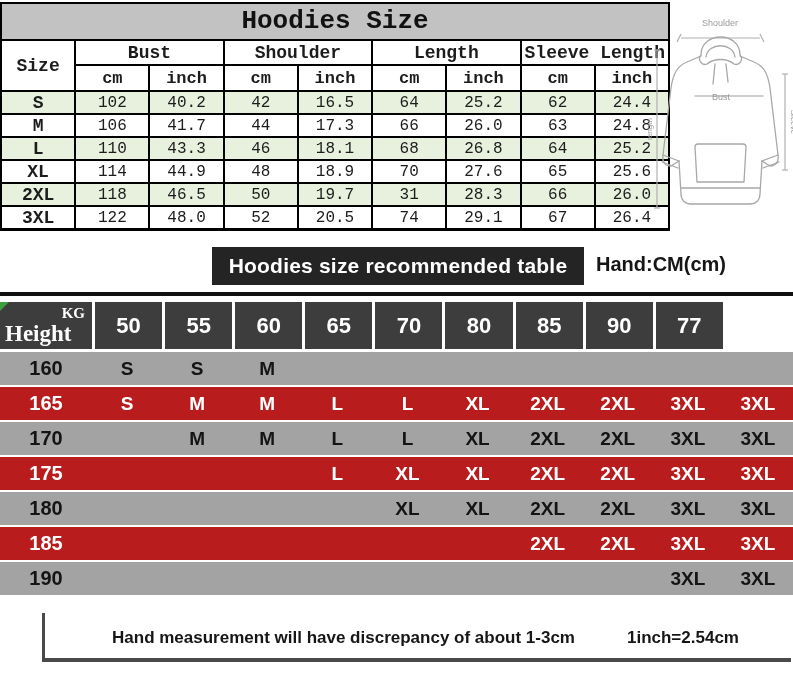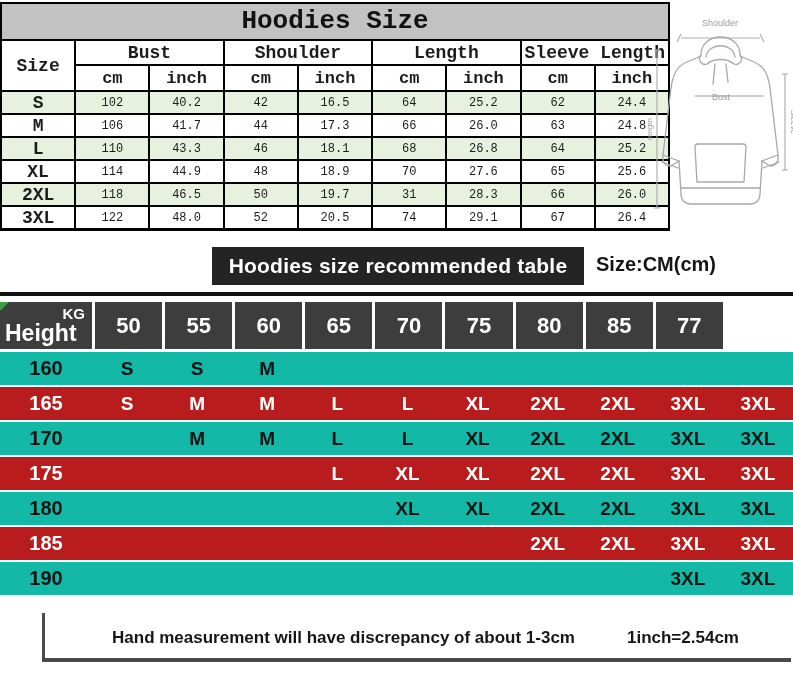--- a/index.html
+++ b/index.html
@@ -11,21 +11,21 @@
                 font-family:"Liberation Mono",monospace;}
   .size-title{height:35px;line-height:35px;text-align:center;background:#c2c2c2;
               border:2px solid #000;border-bottom:none;font-size:26px;font-weight:700;color:#111;}
   table.size-table{border-collapse:collapse;width:100%;table-layout:fixed;}
   table.size-table th,table.size-table td{border:2px solid #000;text-align:center;
               padding:0;color:#1c1c1c;overflow:hidden;white-space:nowrap;}
   table.size-table th{font-weight:700;}
   tr.group-row th{height:23px;font-size:18px;}
   tr.unit-row th{height:24px;font-size:17px;}
   th.size-colhead{font-size:19px;margin-top:40px;}
-  tbody.size-body td{height:21px;font-size:12px;}
+  tbody.size-body td{height:21px;font-size:16px;}
   tbody.size-body td.size-cell{font-weight:700;font-size:18px;}
   tbody.size-body tr.green{background:#e7f1de;}
   tbody.size-body tr:last-child td{border-bottom:3px solid #000;}
 
   
   .hoodie-diagram{position:absolute;left:648px;top:12px;width:145px;height:218px;}
 
   
   .banner-row{position:absolute;left:0;top:247px;width:793px;height:38px;margin-left:20px;}
   .banner-box{position:absolute;left:192px;top:0;width:372px;height:38px;background:#242424;
@@ -36,30 +36,30 @@
   .thick-bar{position:absolute;left:0;top:292px;width:793px;height:6px;background:#101010;
              border-bottom:2px solid #fff;box-sizing:border-box;}
 
   
   .reco-header{position:absolute;left:0;top:302px;width:793px;height:47px;
                display:grid;grid-template-columns:92px repeat(10,1fr);column-gap:3px;}
   .reco-header .hcell{background:#3d3d3d;color:#fff;font-weight:700;font-size:22px;
                display:flex;align-items:center;justify-content:center;position:relative;}
   .corner-cell{background:
       linear-gradient(to bottom right, rgba(0,0,0,0) calc(50% - 2px), #dcdcdc calc(50% - 1px),
-                      #dcdcdc calc(50% + 1px), rgba(0,0,0,0) calc(50% + 2px)), #3d3d3d;}
+                      #dcdcdc calc(50% + 1px), rgba(0,0,0,0) calc(50% + 2px)), #3d3d3d; font-family: Liberation Serif, serif;}
   .corner-kg{position:absolute;top:3px;right:7px;font-size:15px;font-weight:700;color:#fff;}
   .corner-height{position:absolute;bottom:2px;left:5px;font-size:23px;font-weight:700;color:#fff;}
   .corner-green{position:absolute;top:0;left:0;width:0;height:0;
                 border-top:9px solid #3f9e3f;border-right:9px solid transparent;}
 
   .reco-body{position:absolute;left:0;top:352px;width:793px;}
   .reco-row{width:793px;height:33px;margin-bottom:2px;display:grid;
             grid-template-columns:92px repeat(10,1fr);align-items:center;}
-  .reco-row.light{background:#14b8a6;color:#141414;}
+  .reco-row.light{background:#a3a3a3;color:#141414;}
   .reco-row.dark{background:#b91c1c;color:#fff;}
   .reco-row .cell{text-align:center;font-weight:700;font-size:19px;}
   .reco-row .height-cell{font-size:20px;}
 
   
   .footer-vline{position:absolute;left:42px;top:613px;width:3px;height:46px;background:#4a4a4a;}
   .footer-hline{position:absolute;left:42px;top:658px;width:749px;height:4px;background:#4a4a4a;}
   .footer-text{position:absolute;left:60px;top:628px;width:731px;display:flex;
                justify-content:center;gap:52px;font-size:17px;font-weight:700;color:#161616;}
 
@@ -198,38 +198,38 @@
       <line x1="47" y1="84" x2="115" y2="84" stroke="#bdbdbd"></line>
     </g>
     <text class="sketch-label" x="72" y="14" font-size="9" text-anchor="middle">Shoulder</text>
     <text class="sketch-label" x="0" y="0" font-size="8" text-anchor="middle" transform="translate(4,117) rotate(-90)">length</text>
     <text class="sketch-label" x="0" y="0" font-size="8" text-anchor="middle" transform="translate(143,110) rotate(90)">Sleeve</text>
     <text class="sketch-label" x="73" y="88" font-size="9" text-anchor="middle">Bust</text>
   </svg>
 
   <div class="banner-row">
     <div class="banner-box">Hoodies size recommended table</div>
-    <div class="unit-label">Size:CM(cm)</div>
+    <div class="unit-label">Hand:CM(cm)</div>
   </div>
   <div class="thick-bar"></div>
 
   <div class="reco-header" id="reco-header">
     <div class="hcell corner-cell">
       <span class="corner-green"></span>
       <span class="corner-kg">KG</span>
       <span class="corner-height">Height</span>
     </div>
   <div class="hcell">50</div>
       <div class="hcell">55</div>
       <div class="hcell">60</div>
       <div class="hcell">65</div>
       <div class="hcell">70</div>
-      <div class="hcell">75</div>
       <div class="hcell">80</div>
       <div class="hcell">85</div>
+      <div class="hcell">90</div>
       <div class="hcell">77</div>
     </div>
   <div class="reco-body" id="reco-body">
       <div class="reco-row light">
         <div class="cell height-cell">160</div>
         <div class="cell">S</div>
         <div class="cell">S</div>
         <div class="cell">M</div>
         <div class="cell"></div>
         <div class="cell"></div>

